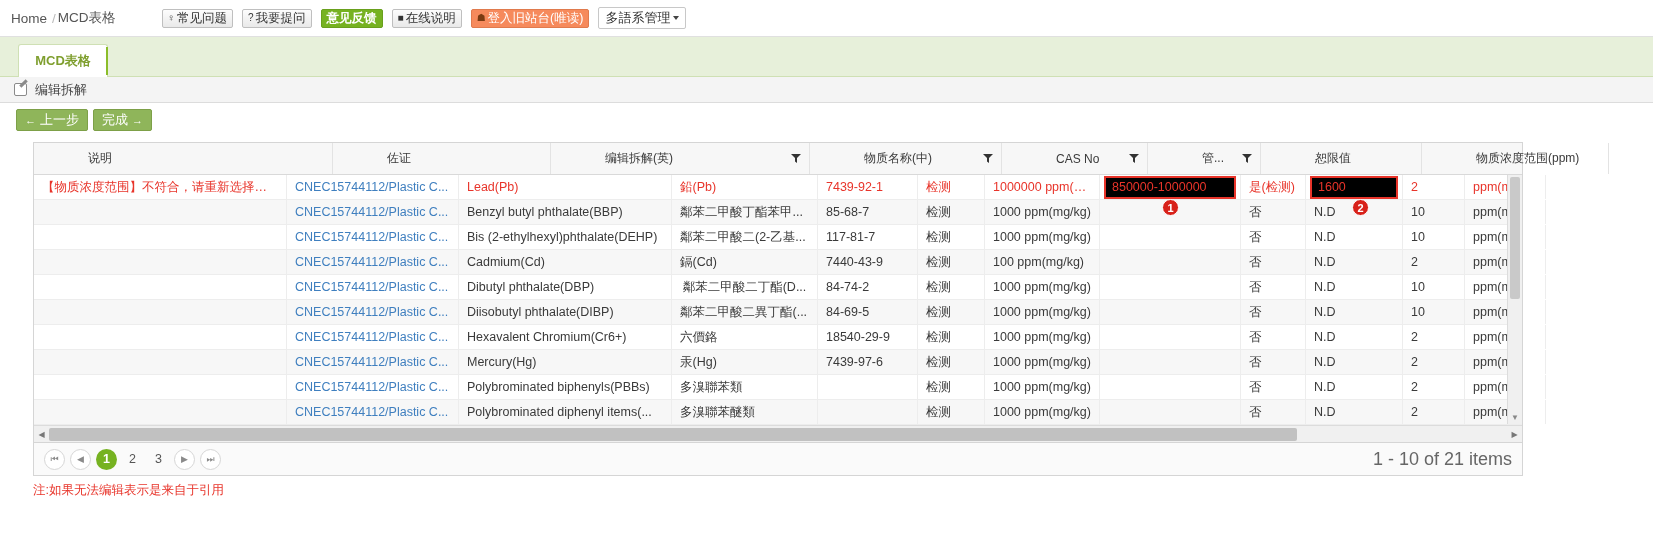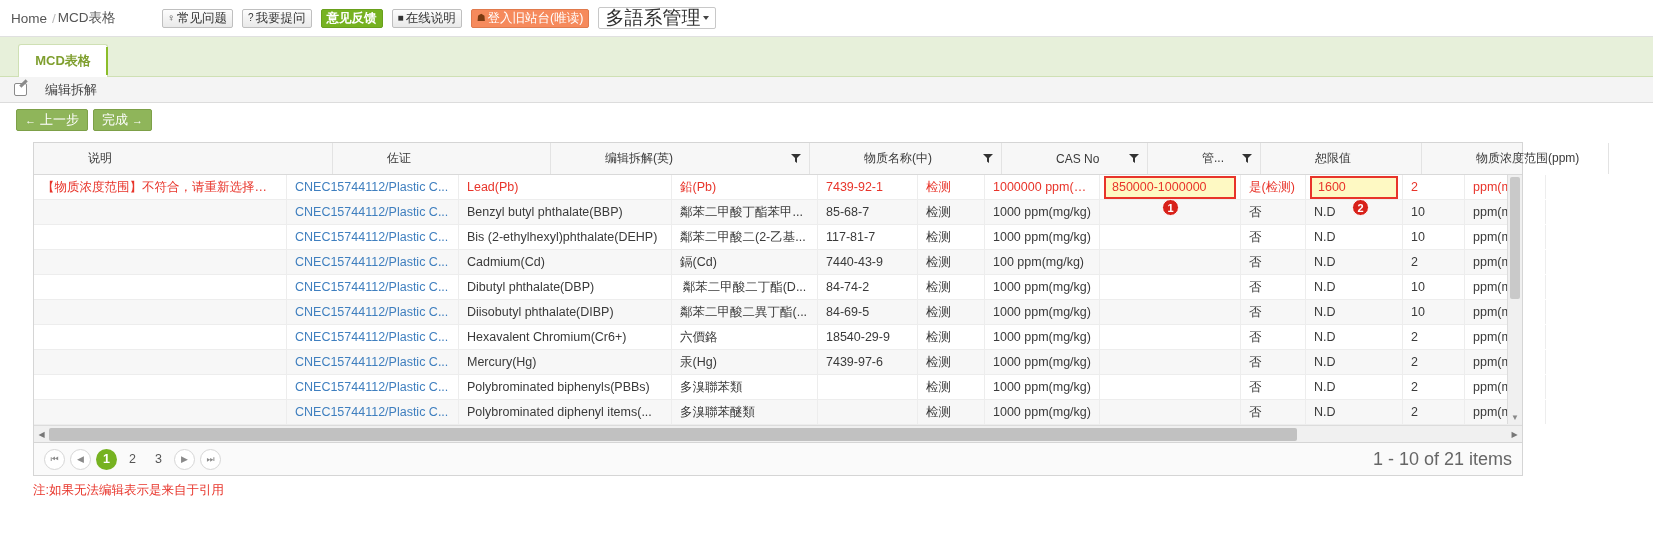--- a/index.html
+++ b/index.html
@@ -58,21 +58,21 @@
     border-color: #e07a4d;
     color: #ffffff;
   }
   .tbtn .ic { font-size: 10px; line-height: 1; }
   .tbtn.orange .ic { color: #7a3b12; }
   .selbtn {
     display: inline-flex;
     align-items: center;
     height: 22px;
     padding: 0 6px;
-    font-size: 19px;
+    font-size: 13px;
     border: 1px solid #c8c8c8;
     border-radius: 2px;
     background: #ffffff;
     color: #333;
     cursor: pointer;
     white-space: nowrap;
   }
   .selbtn .caret {
     margin-left: 3px;
     width: 0; height: 0;
@@ -120,21 +120,21 @@
   }
 
   
   #sectionbar {
     height: 26px;
     background: #f4f4f4;
     border-bottom: 1px solid #dcdcdc;
     display: flex;
     align-items: center;
     padding-left: 14px;
-    gap: 18px;
+    gap: 8px;
   }
   #sectionbar .ed-ic {
     width: 13px; height: 13px;
     border: 1px solid #8a8a8a;
     border-radius: 2px;
     position: relative;
     background: #fff;
   }
   #sectionbar .ed-ic::after{
     content:"";
@@ -226,21 +226,21 @@
   .gcell span { overflow:hidden; text-overflow:ellipsis; white-space:nowrap; display:block; width:100%;}
   .link { color: #3f7fbf; cursor: pointer; }
   .grow.errrow .gcell { color: #e8342a; }
 
   .boxed {
     border: 2px solid #e8342a !important;
     padding: 0 6px;
     height: 23px;
     margin: 1px 2px;
     display:flex; align-items:center;
-    background: #fef9c3;
+    background: #000000;
     width: calc(100% - 4px);
   }
 
   
   .bubble {
     position: absolute;
     width: 17px; height: 17px;
     border-radius: 50%;
     background: #d8211a;
     color: #fff;

